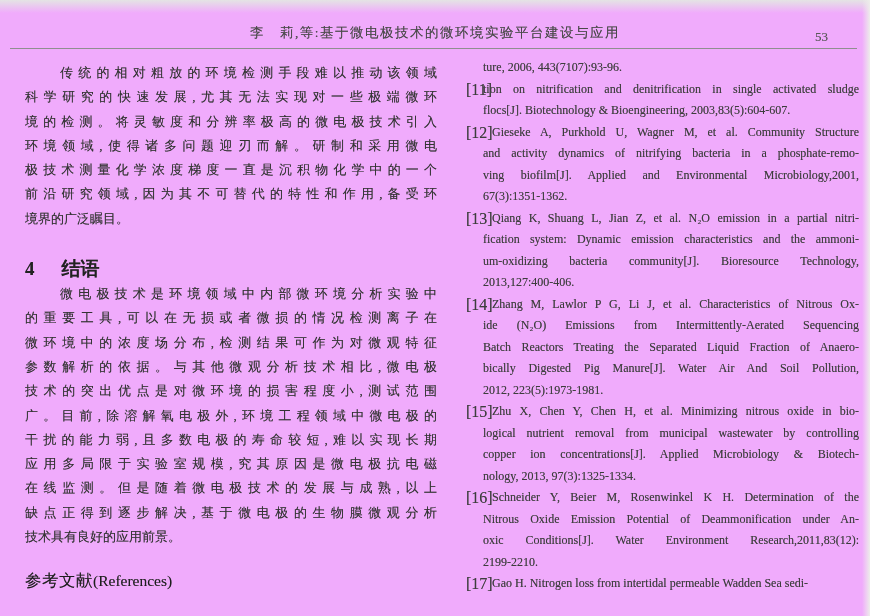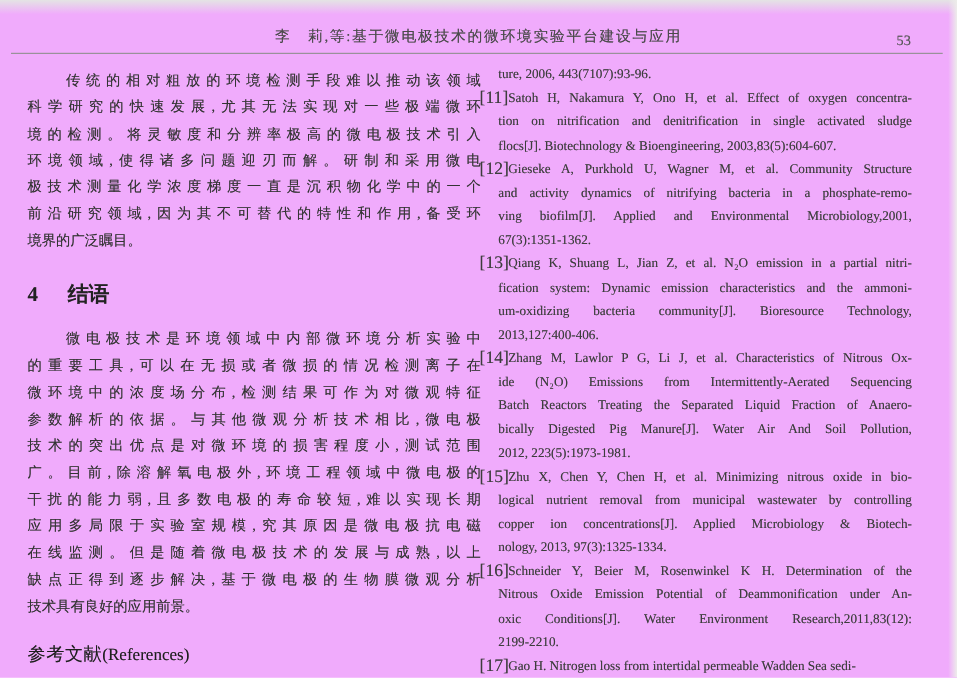--- a/index.html
+++ b/index.html
@@ -18,30 +18,30 @@
     font-size:13.5px;letter-spacing:1.5px;color:#4a4a4a;}
   .page-number{position:absolute;top:29px;right:42px;font-size:13px;color:#5a5a5a;}
   .header-rule{position:absolute;top:48px;left:10px;right:13px;height:1px;background:#8f8f8f;}
 
   .col-left{position:absolute;left:25px;top:61px;width:412px;}
   .cjk-line{font-size:13px;line-height:24.3px;height:24.3px;
     text-align:justify;text-align-last:justify;color:#333;}
   .cjk-line.indent{text-indent:35px;}
   .cjk-line.para-last{text-align-last:left;}
 
-  .section-heading{margin-top:25px;margin-bottom:14px;height:26px;line-height:26px;
+  .section-heading{margin-top:25px;height:26px;line-height:26px;
     font-weight:bold;font-size:19px;color:#222;
     font-family:"Liberation Sans","DejaVu Sans",sans-serif;}
   .sec-num{margin-right:27px;font-family:"Liberation Serif","DejaVu Serif",serif;}
 
   .refs-heading{margin-top:21px;font-weight:normal;font-size:16.5px;color:#1e1e1e;}
   .refs-cn{font-family:"Liberation Sans","DejaVu Sans",sans-serif;letter-spacing:.5px;}
   .refs-en{font-family:"Liberation Serif","DejaVu Serif",serif;font-size:15.5px;}
 
-  .col-right{position:absolute;left:436px;top:57px;width:393px;}
+  .col-right{position:absolute;left:466px;top:57px;width:393px;}
   .ref{position:relative;}
   .ref-label{position:absolute;left:0;top:0;font-size:16px;line-height:21.5px;color:#3d3d3d;}
   .ref-line{font-size:12px;line-height:21.5px;padding-left:17px;
     text-align:justify;text-align-last:justify;color:#3d3d3d;}
   .ref-line.ref-first{padding-left:26px;}
   .ref-line.ref-last{text-align-last:left;}
 </style>
 </head>
 <body>
 
@@ -85,21 +85,20 @@
     <div class="refs-heading">
       <span class="refs-cn">参考文献</span><span class="refs-en">(References)</span>
     </div>
   </div>
 
   <div class="col-right txt">
     <div class="ref-line ref-last">ture, 2006, 443(7107):93-96.</div>
     <div id="refs">
         <div class="ref">
           <span class="ref-label">[11]</span>
-          <div class="ref-line ref-first">Satoh H, Nakamura Y, Ono H, et al. Effect of oxygen concentra-</div>
           <div class="ref-line">tion on nitrification and denitrification in single activated sludge</div>
           <div class="ref-line ref-last">flocs[J]. Biotechnology &amp; Bioengineering, 2003,83(5):604-607.</div>
         </div>
         <div class="ref">
           <span class="ref-label">[12]</span>
           <div class="ref-line ref-first">Gieseke A, Purkhold U, Wagner M, et al. Community Structure</div>
           <div class="ref-line">and activity dynamics of nitrifying bacteria in a phosphate-remo-</div>
           <div class="ref-line">ving biofilm[J]. Applied and Environmental Microbiology,2001,</div>
           <div class="ref-line ref-last">67(3):1351-1362.</div>
         </div>

